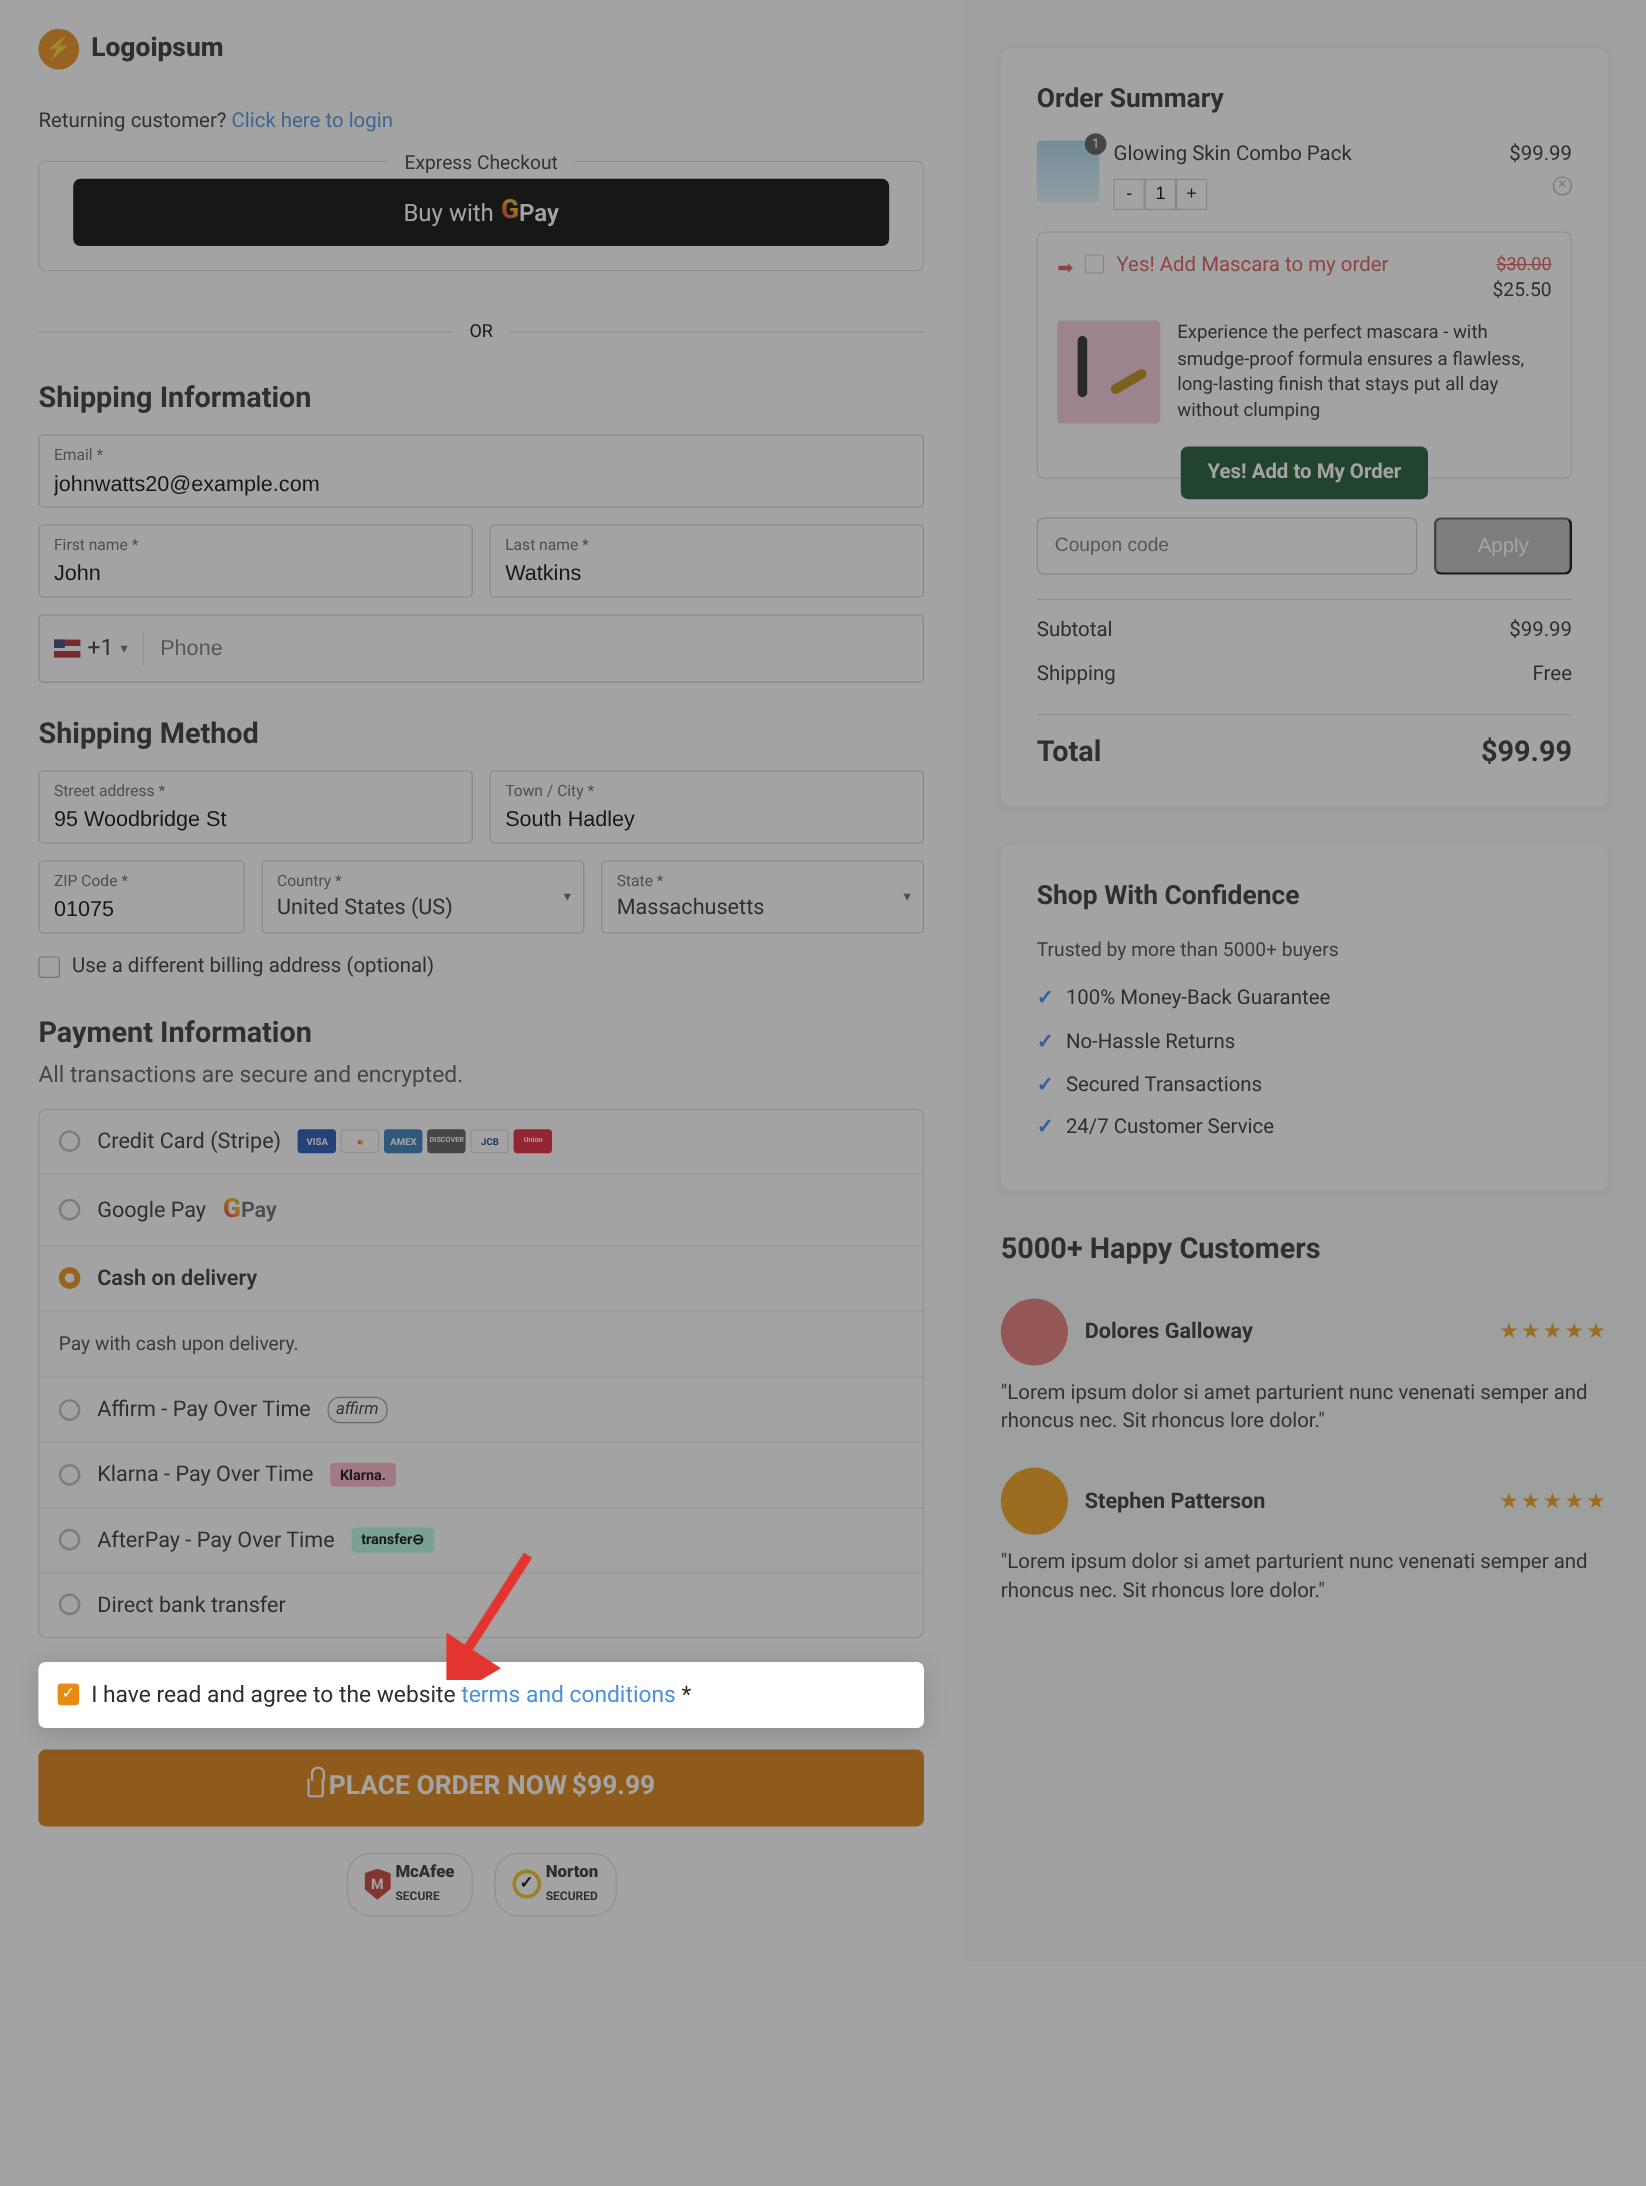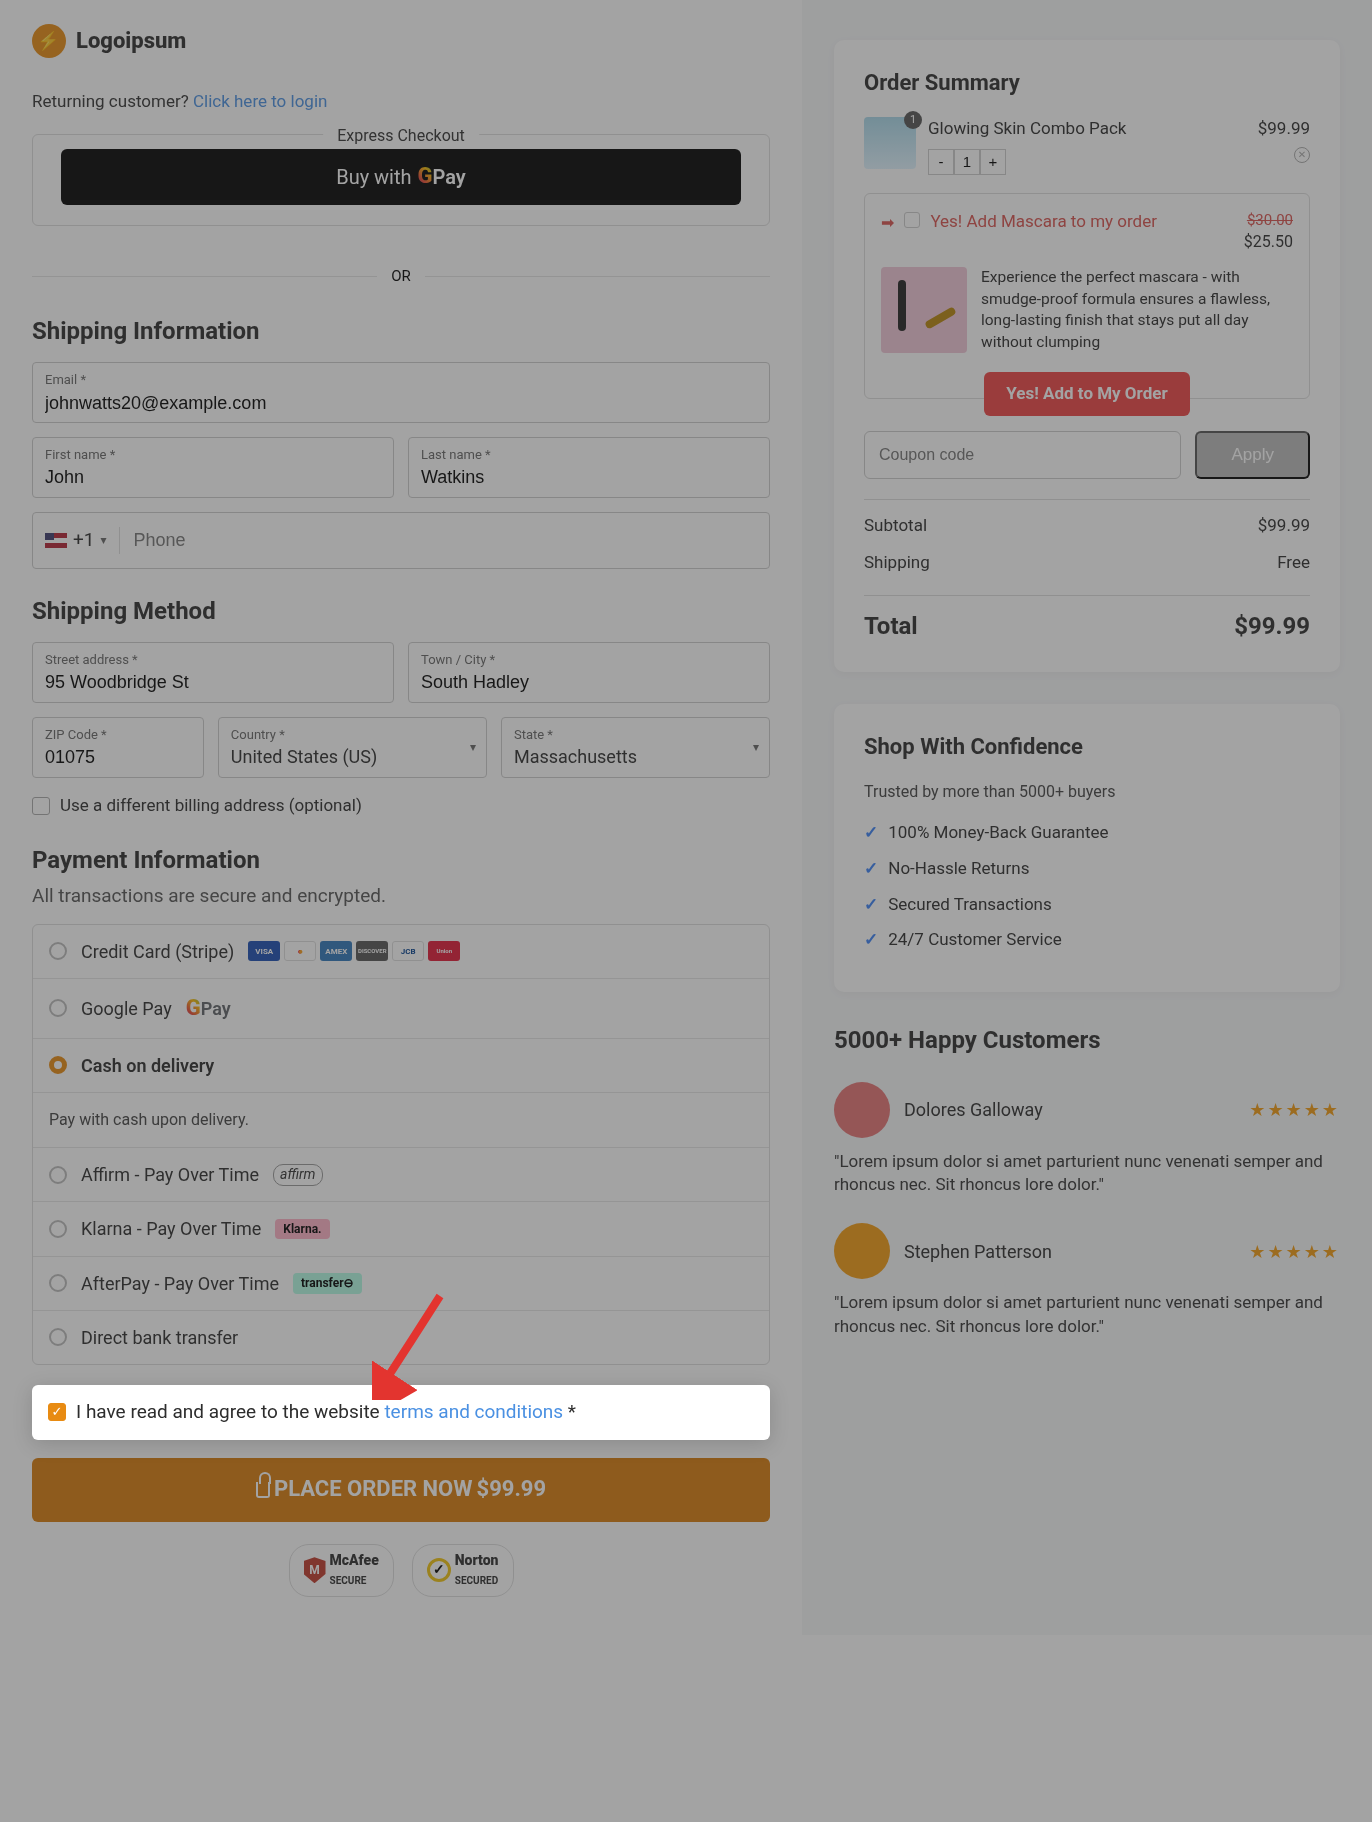--- a/index.html
+++ b/index.html
@@ -72,35 +72,35 @@
   .upsell-head{display:flex;gap:10px;align-items:flex-start;}
   .arrow-r{color:#d9534f;font-size:16px;margin-top:2px;}
   .upsell-chk{width:16px;height:16px;border:1.5px solid #ccc;border-radius:3px;flex-shrink:0;margin-top:2px;}
   .upsell-title{flex:1;color:#d9534f;font-size:17px;}
   .upsell-prices{text-align:right;font-size:16px;}
   .strike{text-decoration:line-through;color:#d9534f;font-size:15px;}
   .upsell-body{display:flex;gap:14px;margin-top:14px;font-size:15.5px;}
   .up-img{width:86px;height:86px;background:#f0c7d8;border-radius:4px;position:relative;flex-shrink:0;}
   .up-img::before{content:"";position:absolute;left:20%;top:15%;width:8px;height:60%;background:#222;border-radius:4px;}
   .up-img::after{content:"";position:absolute;left:50%;top:55%;width:38%;height:8px;background:#b8860b;border-radius:4px;transform:rotate(-30deg);}
-  .upsell-btn{background:#ef4444;color:#fff;font-weight:700;font-size:17px;padding:10px 22px;border-radius:6px;display:block;margin:18px auto -18px;position:relative;width:fit-content;}
+  .upsell-btn{background:#14532d;color:#fff;font-weight:700;font-size:17px;padding:10px 22px;border-radius:6px;display:block;margin:18px auto -18px;position:relative;width:fit-content;}
   .coupon-row{display:flex;gap:14px;margin-top:32px;}
   .coupon-row input{flex:1;border:1px solid #ccc;border-radius:6px;padding:14px;font-size:16px;}
   .apply-btn{background:#bbb;color:#fff;border-radius:6px;padding:0 34px;font-size:17px;}
   .tot-row{display:flex;justify-content:space-between;font-size:17px;margin-top:14px;}
   .tot-sep{border-top:1px solid #ddd;margin-top:20px;padding-top:14px;}
   .grand{font-size:24px;font-weight:700;}
   .trust-line{font-size:16px;color:#444;margin-bottom:18px;}
   .trust-item{display:flex;align-items:center;gap:10px;font-size:17px;margin-bottom:12px;}
   .tick{color:#3b82f6;font-weight:900;}
   .rev-head{font-size:24px;font-weight:700;margin:6px 0 24px;}
   .review{margin-bottom:26px;}
   .rev-top{display:flex;align-items:center;gap:14px;margin-bottom:12px;}
   .avatar{width:56px;height:56px;border-radius:50%;}
-  .rev-name{font-weight:400;flex:1;font-size:18px;}
+  .rev-name{font-weight:700;flex:1;font-size:18px;}
   .stars{color:#f39c12;font-size:18px;letter-spacing:2px;}
   .rev-text{font-size:17px;color:#333;}
   .gpay-logo{display:inline-flex;align-items:center;}
   .gG{background:linear-gradient(45deg,#4285f4,#ea4335,#fbbc05,#34a853);-webkit-background-clip:text;color:transparent;font-weight:800;font-size:22px;}
 </style>
 </head>
 <body>
 
 <div class="page">
   <div class="left">

